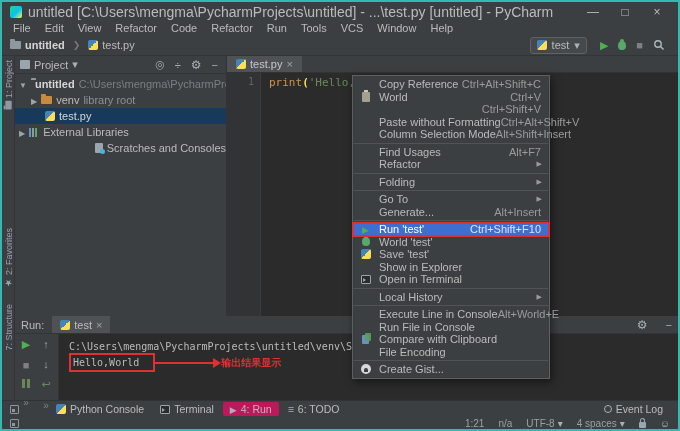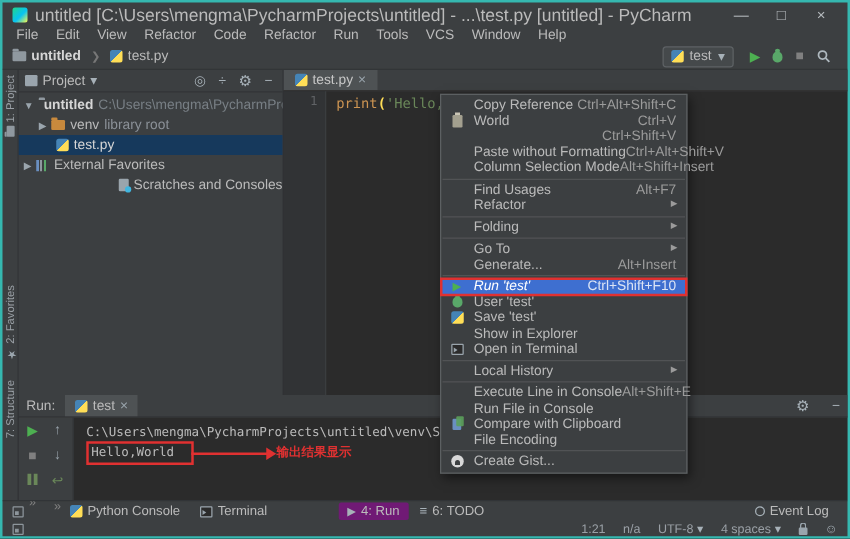--- a/index.html
+++ b/index.html
@@ -129,21 +129,21 @@
     padding:2px 0; }
   .mi { position:relative; height:12.5px; line-height:12.5px; padding:0 8px 0 26px;
     display:flex; align-items:center; white-space:nowrap; }
   .mi .mi-ic { position:absolute; left:6px; top:50%; transform:translateY(-50%);
     width:13px; height:12px; display:flex; align-items:center; justify-content:center; }
   .mi .lbl { color:#bbbbbb; }
   .mi .sc { margin-left:auto; color:#9b9b9b; }
   .mi.sub::after { content:"▶"; position:absolute; right:7px; top:50%; transform:translateY(-50%);
     font-size:7px; color:#9b9b9b; }
   .mi.sel { background:#3e6fd0; }
-  .mi.sel .lbl { color:#ffffff;font-style:italic; } .mi.sel .sc { color:#dbe4f5; }
+  .mi.sel .lbl { color:#ffffff; } .mi.sel .sc { color:#dbe4f5; }
   .mi.annotated { outline:2px solid #e03131; outline-offset:-1px; z-index:2; }
   .msep { height:1px; background:#515355; margin:2px 1px; }
 
   
   #runpanel { position:absolute; left:13px; top:314px; width:663px; height:84px; background:#2b2b2b; }
   #runhead { height:18px; background:#3c3f41; border-bottom:1px solid #323537;
     display:flex; align-items:center; padding:0 6px; gap:8px; }
   #runhead .rtab { display:flex; align-items:center; gap:4px; background:#4e5254;
     height:100%; padding:0 8px; }
   #runhead .spacer { flex:1; }
@@ -157,21 +157,21 @@
   .redarrow { position:relative; width:62px; height:2px; background:#e03131; margin-left:-2px; }
   .redarrow::after { content:""; position:absolute; right:-6px; top:-4px;
     border-left:8px solid #e03131; border-top:5px solid transparent; border-bottom:5px solid transparent; }
   .cn { color:#e03131; font-weight:bold; font-size:10px; margin-left:6px;
     font-family:"Liberation Sans","DejaVu Sans",sans-serif; }
 
   
   #bottombar { position:absolute; left:0; top:398px; width:676px; height:17px;
     border-top:1px solid #313437; display:flex; align-items:center; gap:2px; padding:0 8px; font-size:10.5px; }
   .bitem { display:flex; align-items:center; gap:4px; padding:1px 7px; border-radius:2px; color:#bbbbbb; }
-  .bitem.active { background:#701a75;margin-left:48px; }
+  .bitem.active { background:#be185d; }
   #bottombar .corner { margin-right:28px; }
   #bottombar .spacer { flex:1; }
 
   
   #statusbar { position:absolute; left:0; top:415px; width:676px; height:12px;
     display:flex; align-items:center; gap:14px; padding:0 8px; font-size:10px; color:#9aa0a6; }
   #statusbar .spacer { flex:1; }
   .sb { display:flex; align-items:center; gap:3px;text-align:right; }
 </style>
 </head>
@@ -263,21 +263,21 @@
         <span>venv</span>
         <span class="t-note">library root</span>
       </div>
       <div class="trow sel" style="padding-left:30px;">
         <span class="ic ic-py"></span>
         <span style="color:#d6d6d6;">test.py</span>
       </div>
       <div class="trow" style="padding-left:4px;">
         <i class="g g-arr-closed"></i>
         <span class="ic ic-lib"></span>
-        <span>External Favorites</span>
+        <span>External Libraries</span>
       </div>
       <div class="trow" style="padding-left:16px;justify-content:flex-end;">
         <span class="ic ic-scratch"></span>
         <span>Scratches and Consoles</span>
       </div>
     </div>
   </div>
 
   <div id="editor">
     <div id="tabbar">
@@ -341,21 +341,21 @@
       <span class="mi-ic">
           <i class="g g-play-sm"></i>
         </span>
       <span class="lbl">Run 'test'</span>
       <span class="sc">Ctrl+Shift+F10</span>
     </div>
     <div class="mi">
       <span class="mi-ic">
           <span class="ic ic-bug"></span>
         </span>
-      <span class="lbl">User 'test'</span>
+      <span class="lbl">World 'test'</span>
     </div>
     <div class="mi">
       <span class="mi-ic">
           <span class="ic ic-py"></span>
         </span>
       <span class="lbl">Save 'test'</span>
     </div>
     <div class="mi">
       <span class="lbl">Show in Explorer</span>
     </div>
@@ -365,21 +365,21 @@
         </span>
       <span class="lbl">Open in Terminal</span>
     </div>
     <div class="msep"></div>
     <div class="mi sub">
       <span class="lbl">Local History</span>
     </div>
     <div class="msep"></div>
     <div class="mi">
       <span class="lbl">Execute Line in Console</span>
-      <span class="sc">Alt+Shift+E</span>
+      <span class="sc">Alt+World+E</span>
     </div>
     <div class="mi">
       <span class="lbl">Run File in Console</span>
     </div>
     <div class="mi">
       <span class="mi-ic">
           <span class="ic ic-compare"></span>
         </span>
       <span class="lbl">Compare with Clipboard</span>
     </div>

